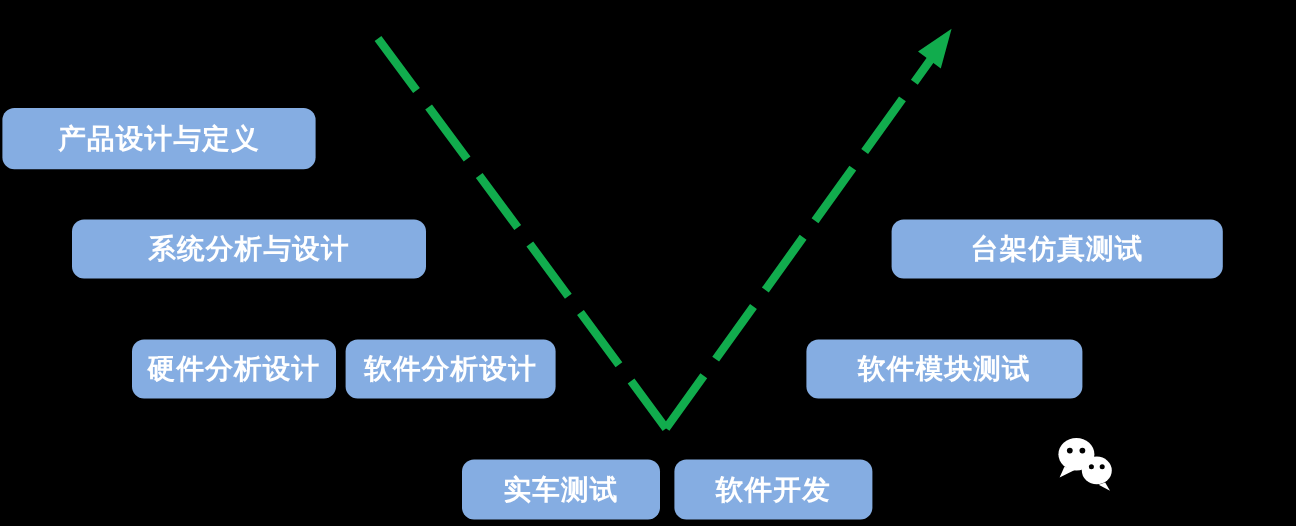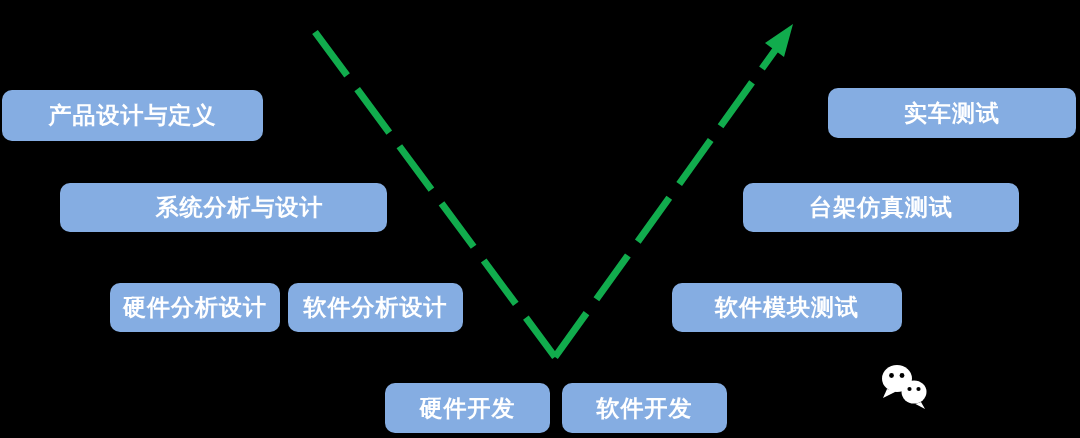--- a/index.html
+++ b/index.html
@@ -19,21 +19,21 @@
     align-items: center;
     justify-content: center;
     color: var(--box-text, #fff);
     font-weight: 700;
     font-size: 23px;
     letter-spacing: 1px;
     white-space: nowrap;
   }
   
   .b1 { left: 2px;   top: 90px;  width: 261px; height: 51px; }
-  .b2 { left: 60px;  top: 183px; width: 295px; height: 49px; padding-left: 32px; }
+  .b2 { left: 60px;  top: 183px; width: 295px; height: 49px; }
   .b3 { left: 110px; top: 283px; width: 170px; height: 49px; }
   .b4 { left: 288px; top: 283px; width: 175px; height: 49px; }
   
   .b5 { left: 385px; top: 383px; width: 165px; height: 50px; }
   .b6 { left: 562px; top: 383px; width: 165px; height: 50px; }
   
   .b7 { left: 672px; top: 283px; width: 230px; height: 49px; }
   .b8 { left: 743px; top: 183px; width: 276px; height: 49px; }
   .b9 { left: 828px; top: 88px;  width: 248px; height: 50px; }
 
@@ -67,25 +67,24 @@
   <svg class="arrow-svg" viewBox="0 0 1080 438" aria-hidden="true">
     <line class="arm arm-dashed" x1="315" y1="32" x2="555" y2="357"></line>
     <line class="arm arm-dashed" x1="555" y1="357" x2="776" y2="49"></line>
     <polygon class="head" points="793,24 784,57 765,43"></polygon>
   </svg>
 
   <div class="box b1">产品设计与定义</div>
   <div class="box b2">系统分析与设计</div>
   <div class="box b4">软件分析设计</div>
   <div class="box b3">硬件分析设计</div>
-  <div class="box b5">硬件开发</div>
+  <div class="box b5">实车测试</div>
   <div class="box b7">软件模块测试</div>
   <div class="box b6">软件开发</div>
   <div class="box b8">台架仿真测试</div>
-  <div class="box b9">实车测试</div>
 
   <div class="watermark">
     <svg class="wechat" viewBox="0 0 50 48" aria-hidden="true">
       <ellipse cx="17" cy="16.5" rx="15" ry="13.5" fill="#fff"></ellipse>
       <polygon points="7,27 3,36 16,29.5" fill="#fff"></polygon>
       <circle cx="11.5" cy="13.5" r="2.4" fill="#000"></circle>
       <circle cx="22" cy="13.5" r="2.4" fill="#000"></circle>
       <ellipse cx="34" cy="30" rx="12.5" ry="11.5" fill="#fff"></ellipse>
       <polygon points="41,40 45,47 35.5,42" fill="#fff"></polygon>
       <circle cx="29.5" cy="27" r="2.1" fill="#000"></circle>

